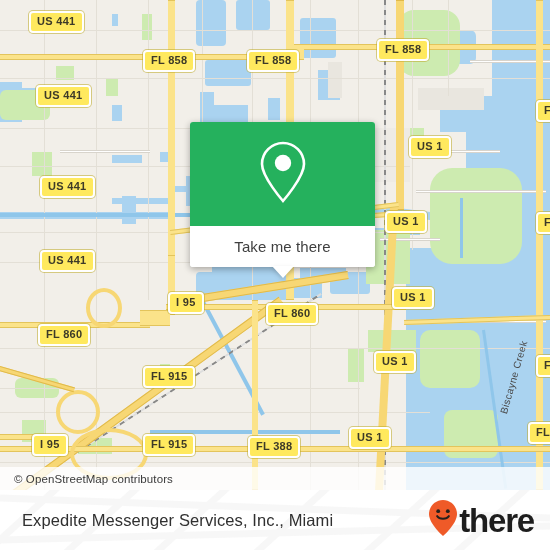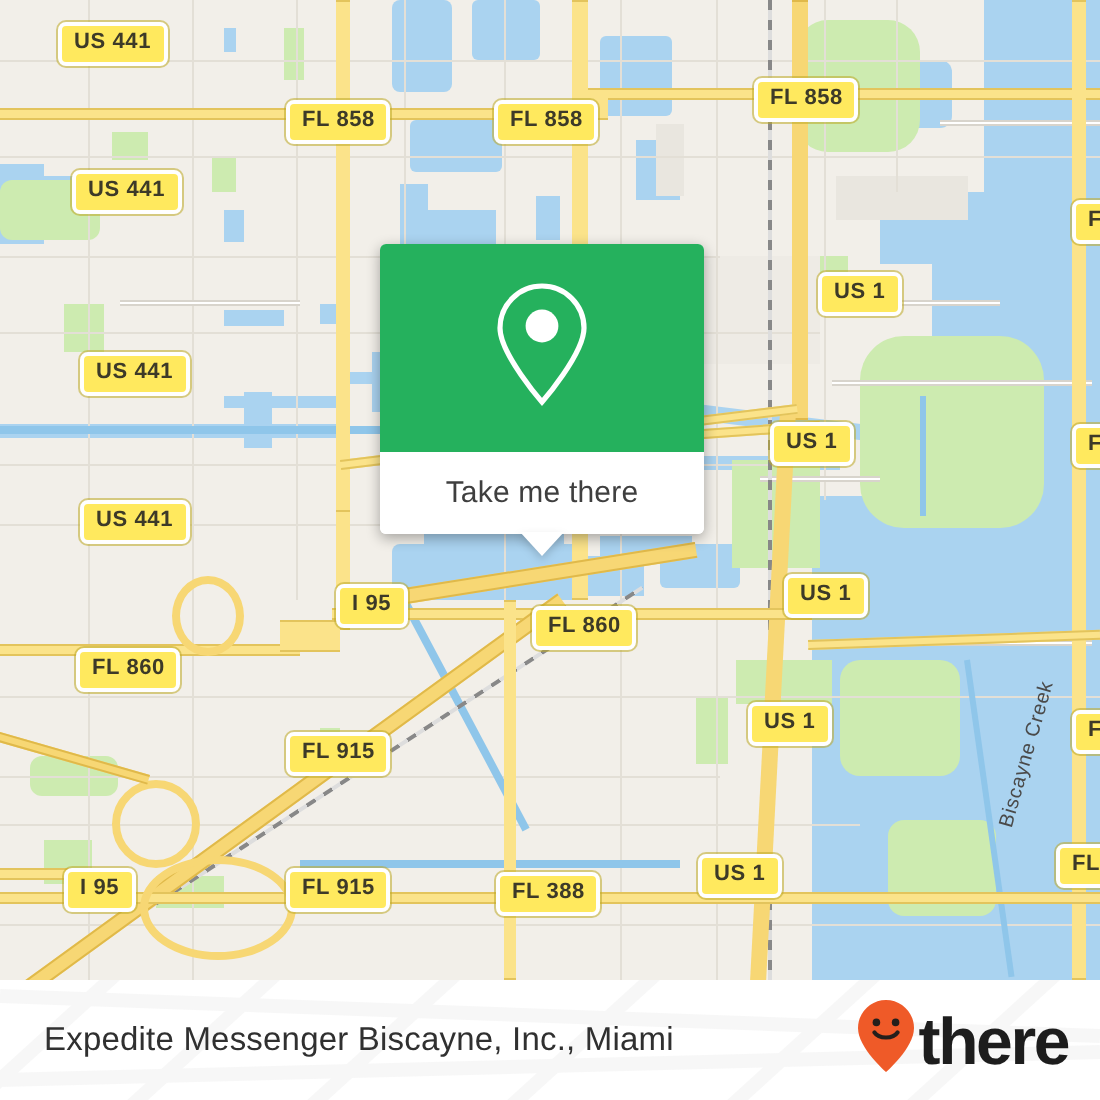--- a/index.html
+++ b/index.html
@@ -58,21 +58,21 @@
     color: #4a4a4a;
     white-space: nowrap;
     transform-origin: 0 0;
     letter-spacing: .4px;
   }
 
   
   .popup {
     position: absolute;
     left: 190px; top: 122px;
-    width: 162px;
+    width: 185px;
     border-radius: 3px;
     box-shadow: 0 2px 7px rgba(0,0,0,.33);
     background: #ffffff;
     overflow: visible;
     z-index: 40;
   }
   .popup-top {
     height: 104px;
     background: #25b15d;
     border-radius: 3px 3px 0 0;
@@ -338,37 +338,40 @@
             <circle cx="26" cy="24" r="8.2" fill="#ffffff"></circle>
           </svg>
         </span>
       </div>
       <div class="popup-bottom">
         <span class="popup-label">Take me there</span>
       </div>
       <div class="popup-tail"></div>
     </div>
 
+    <div class="attrib">
+      <span>© OpenStreetMap contributors</span>
+    </div>
   </div>
 
   <div class="footer">
     <svg class="footer-watermark" viewBox="0 0 550 72" preserveAspectRatio="none">
       <g stroke="#7a7a7a" stroke-width="7" fill="none">
         <path d="M-20 80 L90 -20"></path>
         <path d="M60 80 L170 -20"></path>
         <path d="M150 80 L260 -20"></path>
         <path d="M250 80 L360 -20"></path>
         <path d="M360 80 L470 -20"></path>
         <path d="M450 80 L560 -20"></path>
         <path d="M0 20 L550 40"></path>
         <path d="M0 62 L550 48"></path>
       </g>
     </svg>
 
-    <div class="footer-title">Expedite Messenger Biscayne, Inc., Miami</div>
+    <div class="footer-title">Expedite Messenger Services, Inc., Miami</div>
 
     <div class="brand">
       <span>
         <svg width="30" height="38" viewBox="0 0 30 38" aria-hidden="true">
           <path d="M15 1 C7.3 1 1 7.3 1 15 C1 25 15 37 15 37 C15 37 29 25 29 15 C29 7.3 22.7 1 15 1 Z" fill="#ef5a28"></path>
           <circle cx="10.2" cy="12.2" r="1.9" fill="#241f1c"></circle>
           <circle cx="19.8" cy="12.2" r="1.9" fill="#241f1c"></circle>
           <path d="M9.2 17.2 C11.4 20.6 18.6 20.6 20.8 17.2" stroke="#241f1c" stroke-width="2.1" fill="none" stroke-linecap="round"></path>
         </svg>
       </span>

